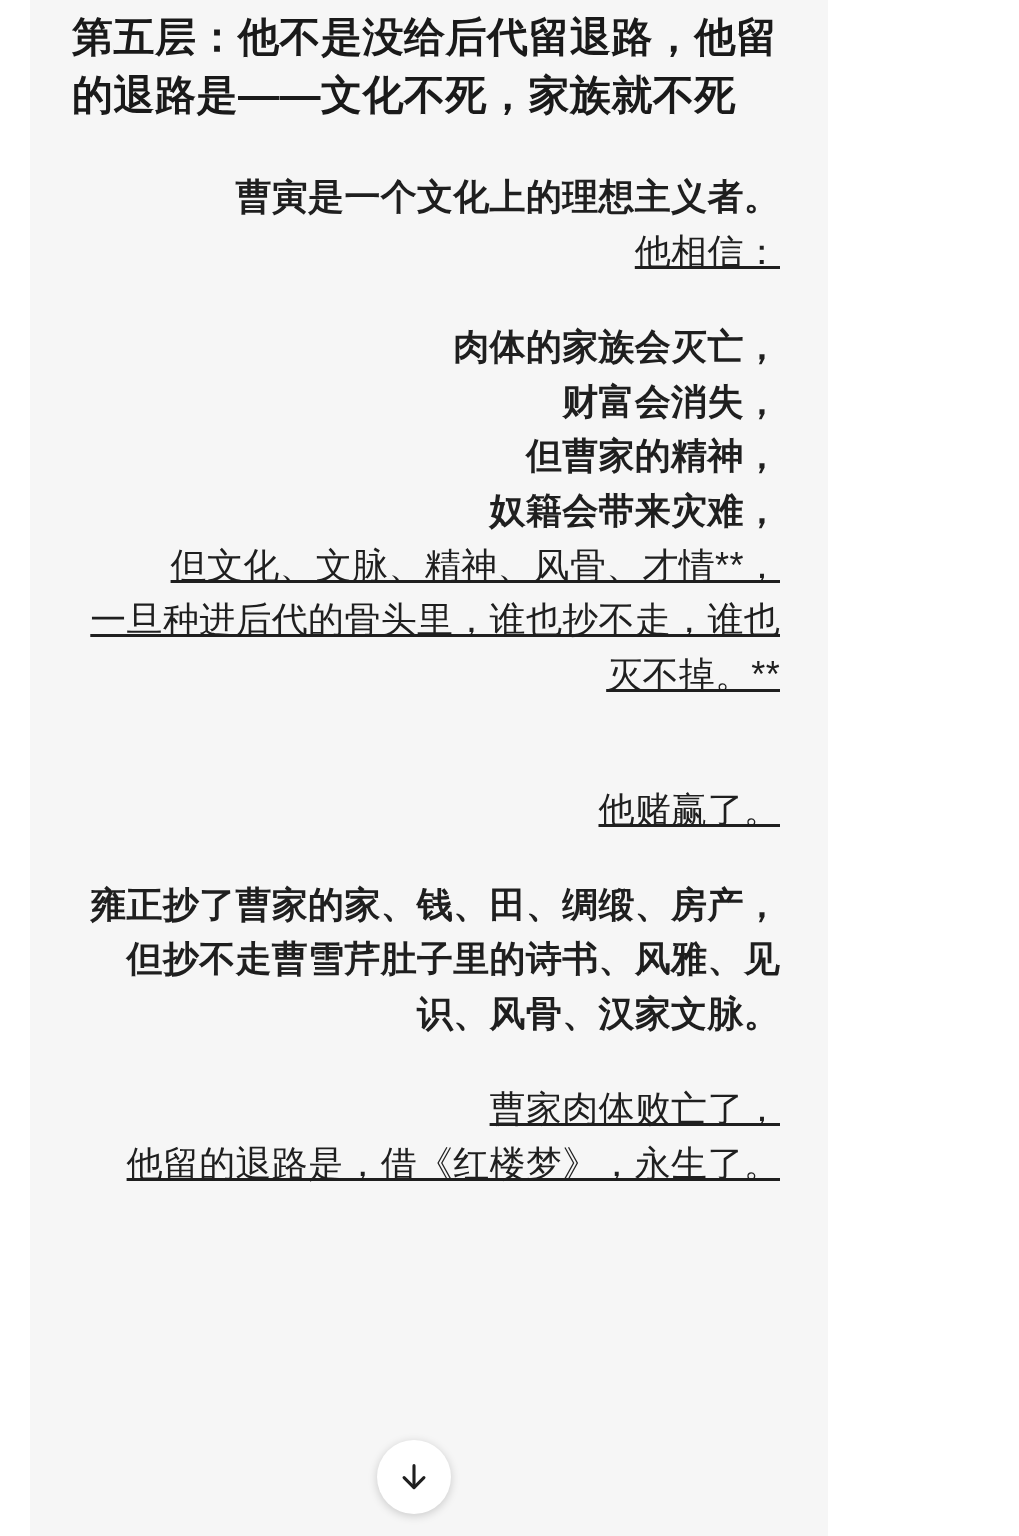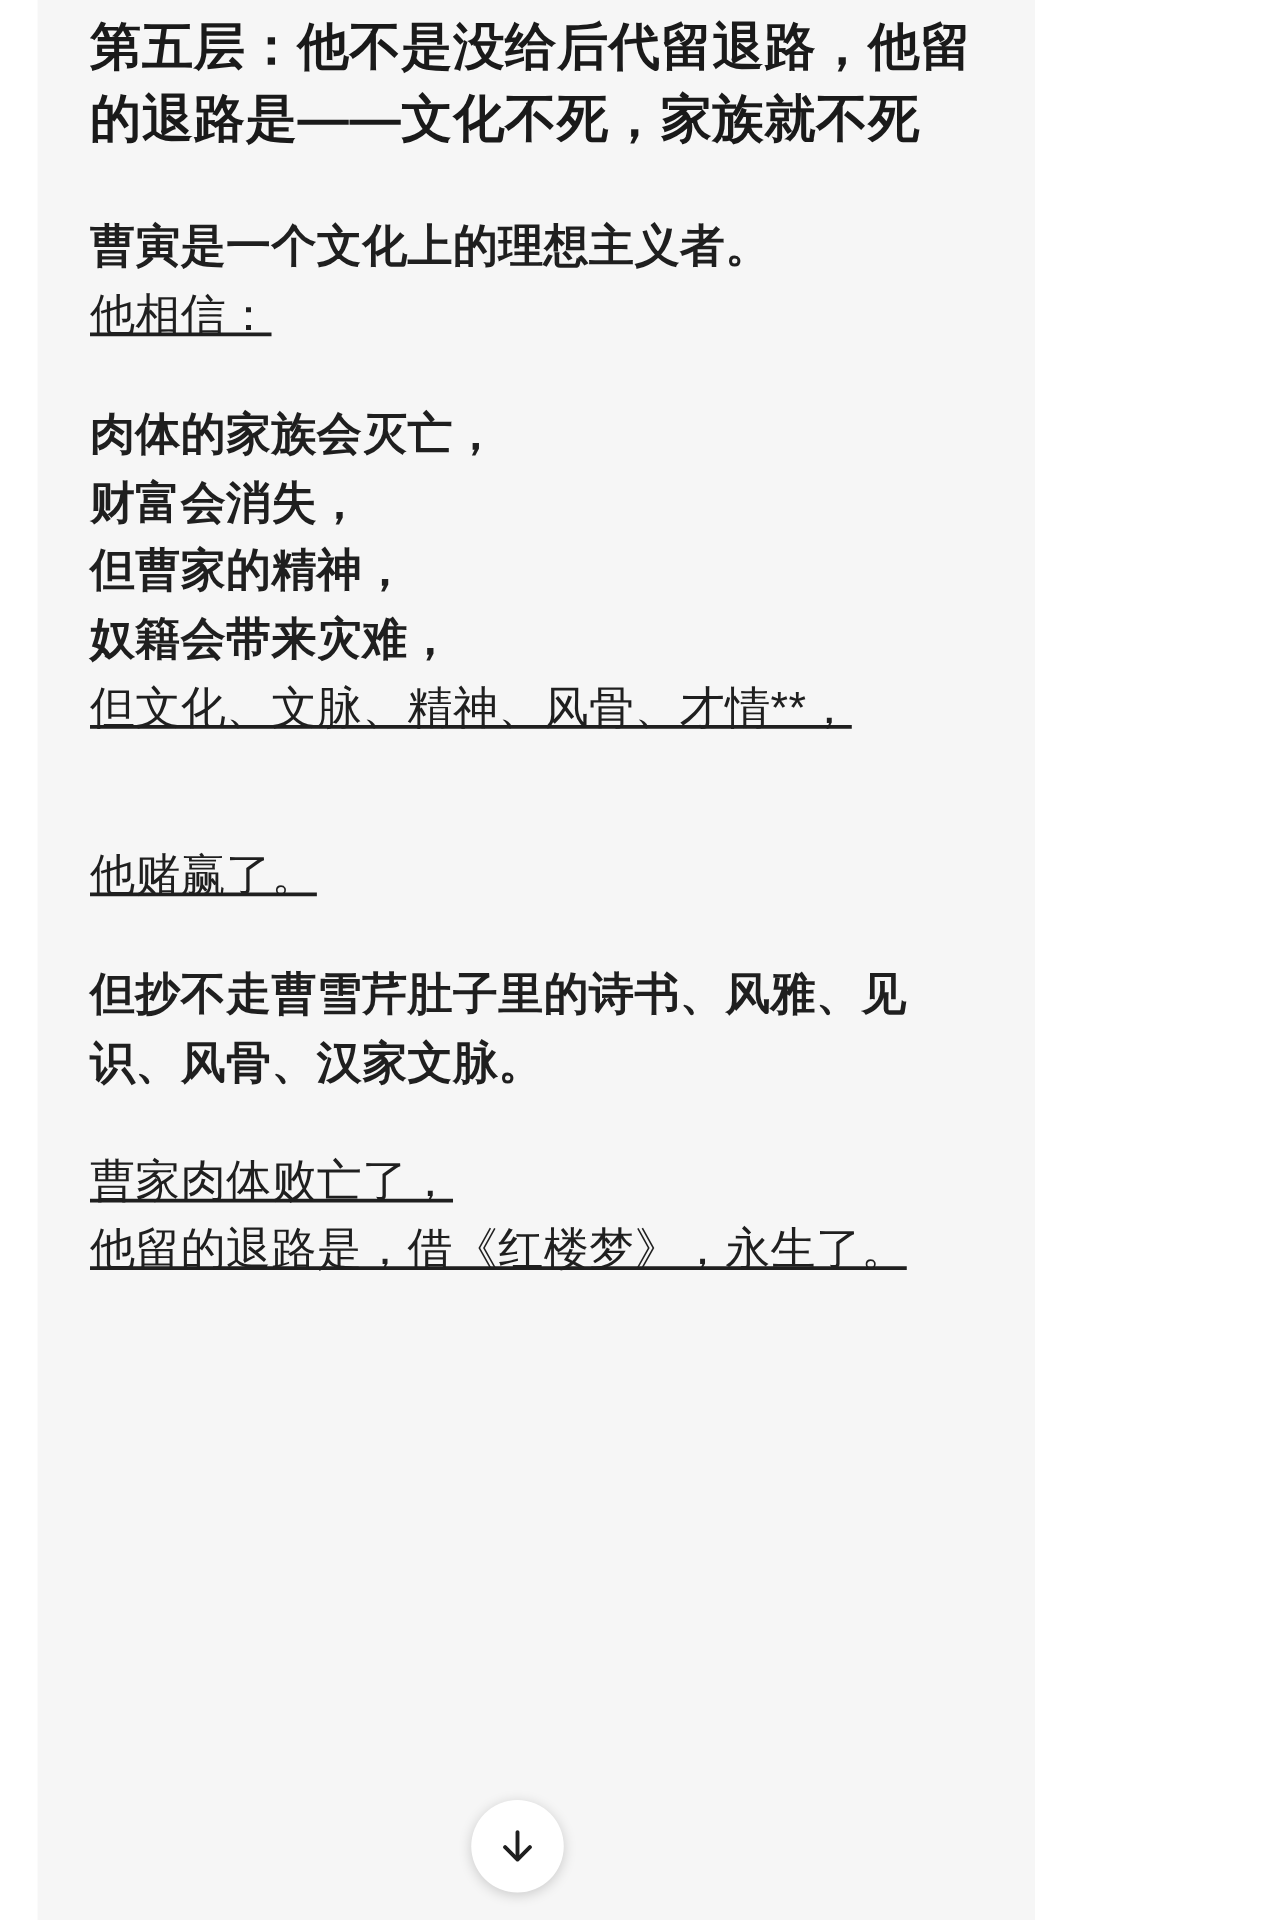--- a/index.html
+++ b/index.html
@@ -41,20 +41,21 @@
     color: #1a1a1a;
     margin: 0 0 0 0;
     letter-spacing: 0.5px;
   }
   .para {
     font-size: 36px;
     line-height: 1.52;
     color: #1f1f1f;
     margin: 0;
     letter-spacing: 0.3px;
+    text-align: right;
   }
   .para .line {
     display: block;
   }
   .spacer-lg { height: 46px; }
   .spacer-md { height: 40px; }
   .b { font-weight: 700; }
   .n { font-weight: 400; text-decoration: underline; }
   .scroll-fab {
     position: absolute;
@@ -93,34 +94,36 @@
     </p>
 
     <div class="spacer-md"></div>
 
     <p class="para">
       <span class="line b">肉体的家族会灭亡，</span>
       <span class="line b">财富会消失，</span>
       <span class="line b">但曹家的精神，</span>
       <span class="line b">奴籍会带来灾难，</span>
       <span class="line n">但文化、文脉、精神、风骨、才情**，</span>
+      <span class="line n">一旦种进后代的骨头里，谁也抄不走，谁也灭不掉。**</span>
     </p>
 
     <div class="spacer-md"></div>
 
 
     <div class="spacer-md"></div>
 
     <p class="para">
       <span class="line n">他赌赢了。</span>
     </p>
 
     <div class="spacer-md"></div>
 
     <p class="para">
+      <span class="line b">雍正抄了曹家的家、钱、田、绸缎、房产，</span>
       <span class="line b">但抄不走曹雪芹肚子里的诗书、风雅、见识、风骨、汉家文脉。</span>
     </p>
 
     <div class="spacer-md"></div>
 
     <p class="para">
       <span class="line n">曹家肉体败亡了，</span>
       <span class="line n">他留的退路是，借《红楼梦》，永生了。</span>
     </p>
 

